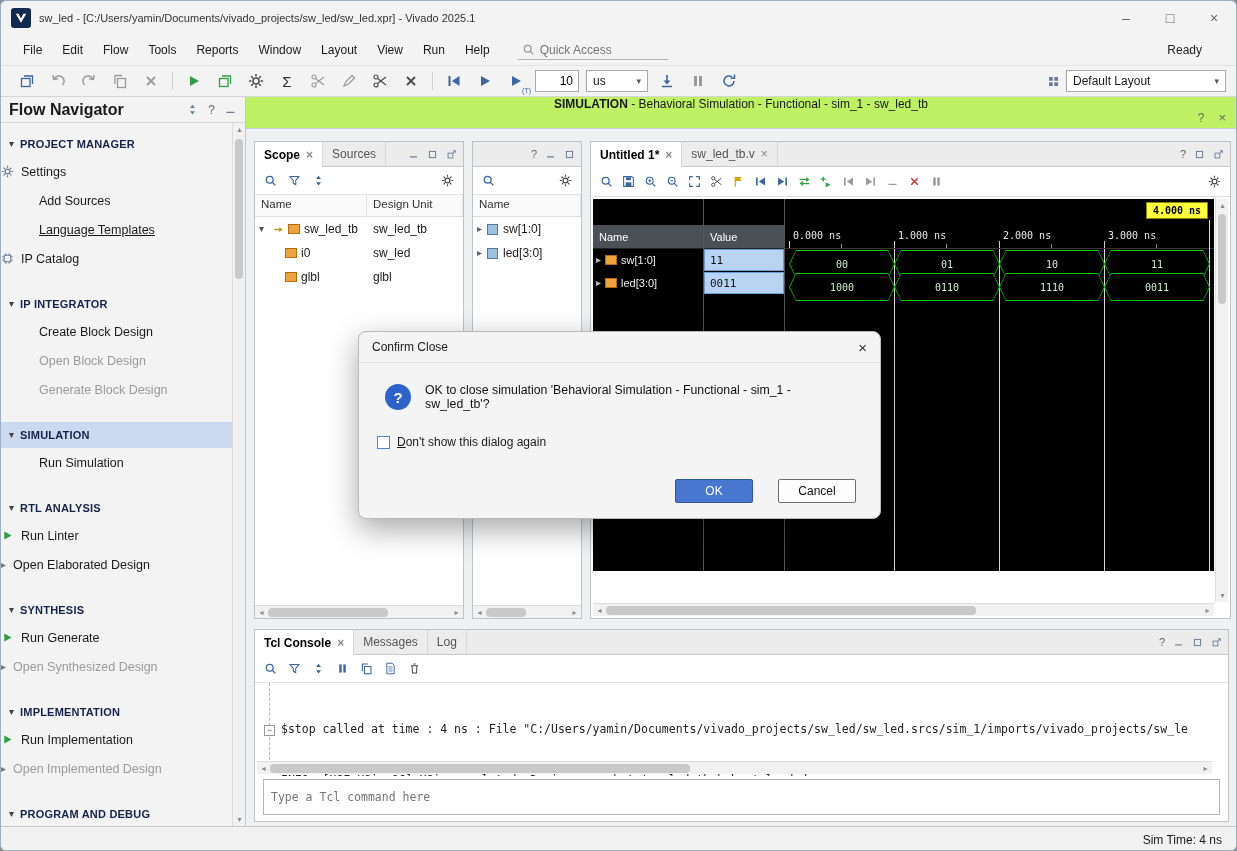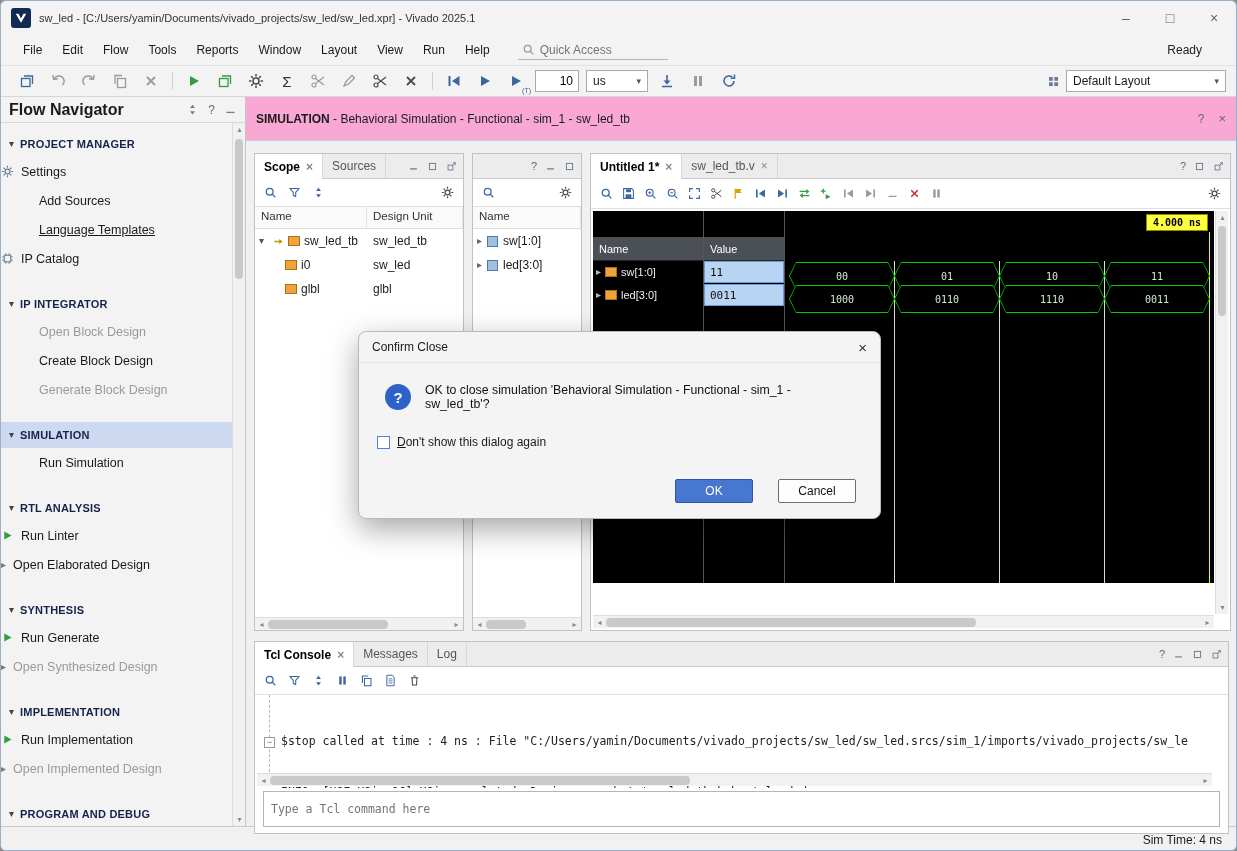--- a/index.html
+++ b/index.html
@@ -77,22 +77,22 @@
   .hsb { position:absolute; height:13px; background:#f1f1f1; border-top:1px solid #ddd;
          display:flex; align-items:center; }
   .sb-a { width:13px; height:13px; display:flex; align-items:center; justify-content:center;
           font-size:8px; color:#888; flex:0 0 auto; }
   .sb-vth { position:absolute; left:2px; right:2px; border-radius:4px; background:#c9c9c9; }
   .sb-hth { height:9px; border-radius:4px; background:#c9c9c9; }
   .fn-vsb { top:26px; bottom:0; right:0; }
 
   
   .main { flex:1; display:flex; flex-direction:column; min-width:0; }
-  .main-header { height:44px; background:#f9a8d4; border-bottom:1px solid #c4cfe2;
-                 display:flex; align-items:center; padding:0 10px; }
+  .main-header { height:32px; background:#bef264; border-bottom:1px solid #c4cfe2;
+                 display:flex; align-items:center; padding:0 10px;flex-direction:column; }
   .main-header .b { font-weight:bold; }
   .main-header .r { margin-left:auto; display:flex; gap:14px; align-items:center; color:#5f6f8a; }
   .workspace { position:relative; height:496px; background:#eef0f2; }
   .tclzone { flex:1; position:relative; background:#eef0f2; }
 
   
   .panel { position:absolute; background:#fff; border:1px solid #c2c2c2;
            display:flex; flex-direction:column; }
   .tabbar { height:25px; background:#ececec; border-bottom:1px solid #c9c9c9;
             display:flex; align-items:stretch; flex:0 0 auto; }
@@ -540,25 +540,25 @@
               </svg>
             <span class="lbl">IP Catalog</span>
           </div>
         </div>
 
         <div class="fn-sec">
           <div class="fn-head">
             <span class="glyph">▾</span>
             <span class="fn-title">IP INTEGRATOR</span>
           </div>
+          <div class="fn-item noicon">
+            <span class="lbl">Create Block Design</span>
+          </div>
           <div class="fn-item noicon dim">
             <span class="lbl">Open Block Design</span>
-          </div>
-          <div class="fn-item noicon">
-            <span class="lbl">Create Block Design</span>
           </div>
           <div class="fn-item noicon dim">
             <span class="lbl">Generate Block Design</span>
           </div>
         </div>
 
         <div class="fn-sec">
           <div class="fn-head sel">
             <span class="glyph">▾</span>
             <span class="fn-title">SIMULATION</span>
@@ -853,20 +853,34 @@
                 <span class="mod-ic"></span>
                 <span>led[3:0]</span>
               </div>
 
               <div class="wv-cell" style="top:50px">11</div>
               <div class="wv-cell" style="top:73px">0011</div>
 
               <div class="ww">
                 <div class="curbox" style="left:361px">4.000 ns</div>
 
+                <div class="ruler">
+                  <span class="tick" style="left:4px"></span>
+                    <span class="tick" style="left:109px"></span>
+                  <span class="tick" style="left:214px"></span>
+                    <span class="tick" style="left:319px"></span>
+                  <span class="mtick" style="left:56px"></span>
+                    <span class="mtick" style="left:161px"></span>
+                  <span class="mtick" style="left:266px"></span>
+                    <span class="mtick" style="left:371px"></span>
+                  <span class="tlabel" style="left:8px">0.000 ns</span>
+                  <span class="tlabel" style="left:113px">1.000 ns</span>
+                  <span class="tlabel" style="left:218px">2.000 ns</span>
+                  <span class="tlabel" style="left:323px">3.000 ns</span>
+                </div>
 
                 <div class="gline" style="left:109px"></div>
                 <div class="gline" style="left:214px"></div>
                 <div class="gline" style="left:319px"></div>
                 <div class="cursorline" style="left:424px"></div>
 
                 <div class="wrow" style="top:50px">
                   <span class="seg" style="left:4px">
                       <span class="seg-in">00</span>
                     </span>

